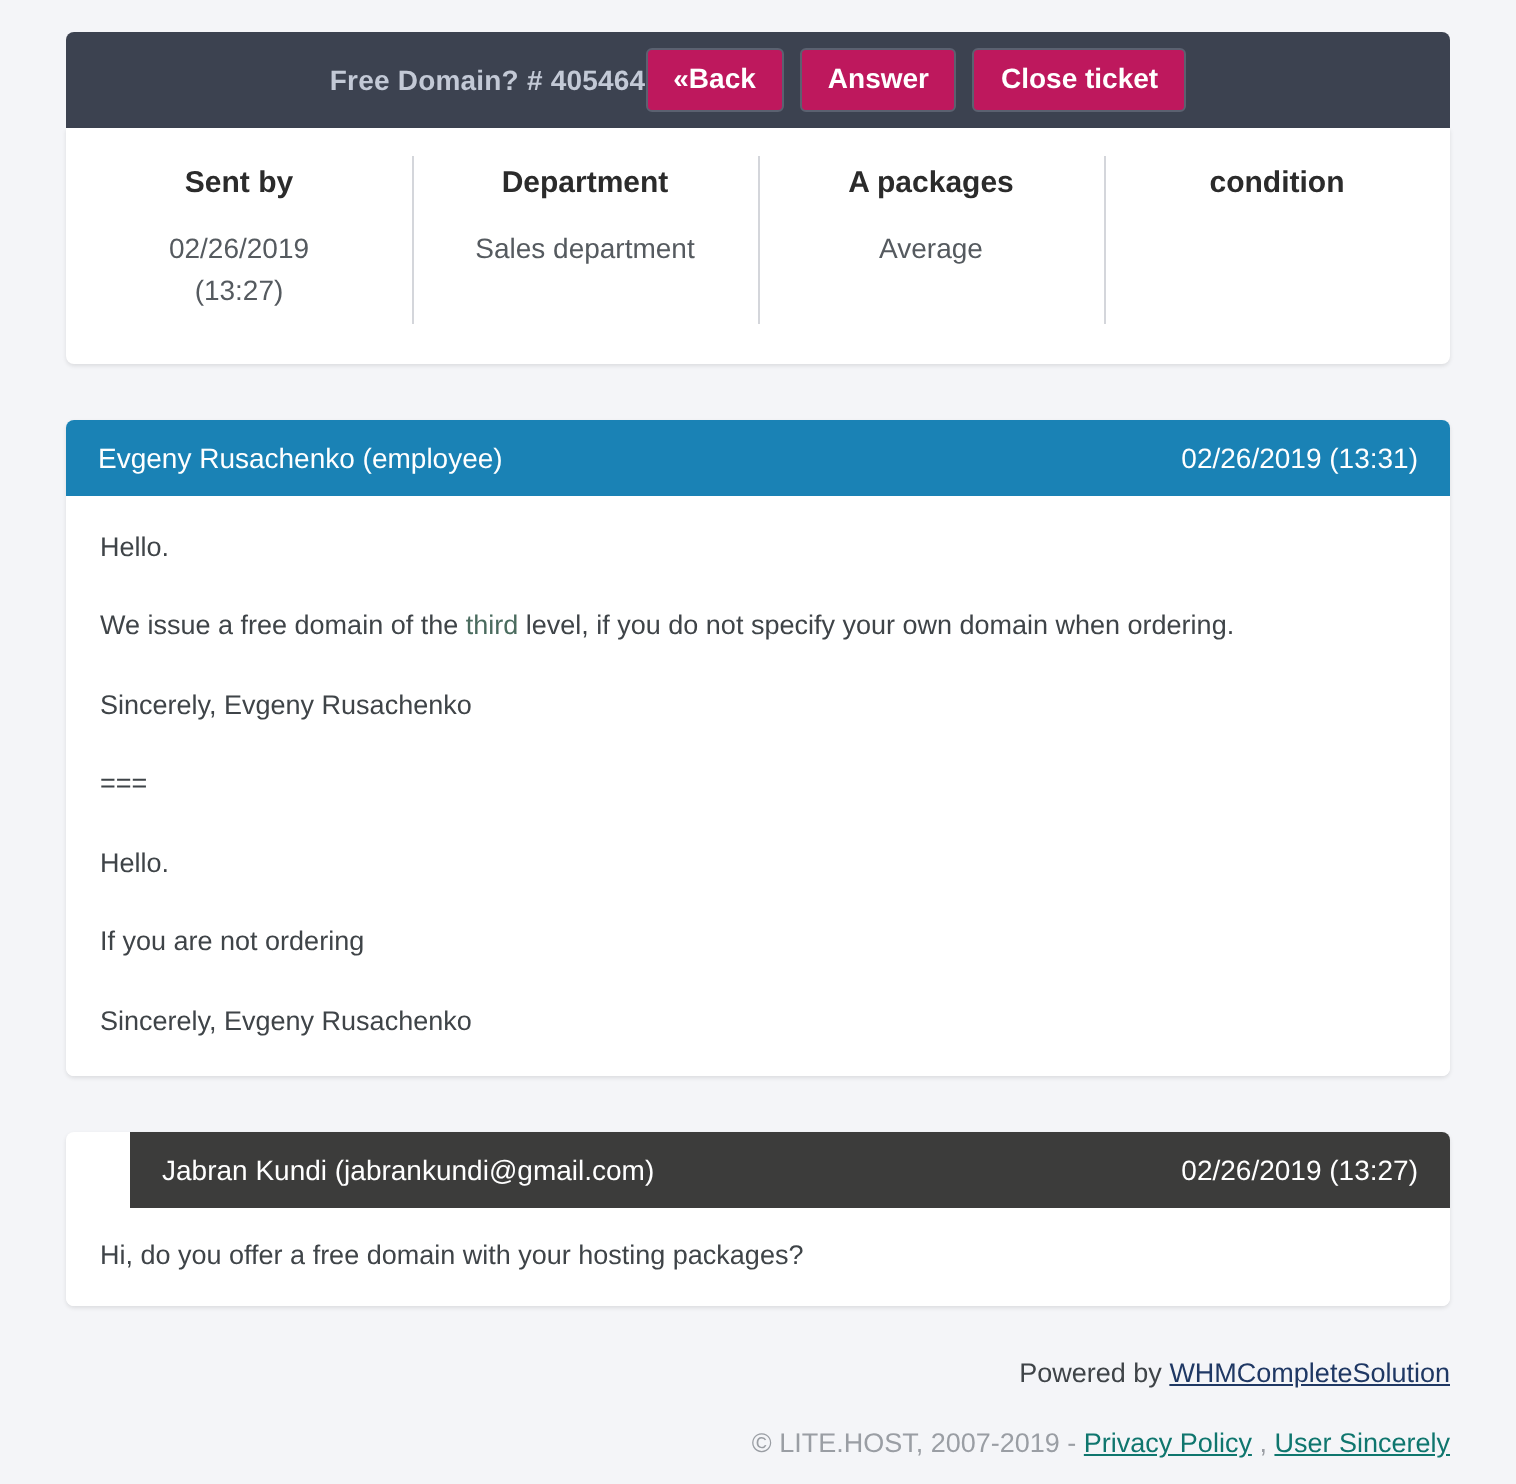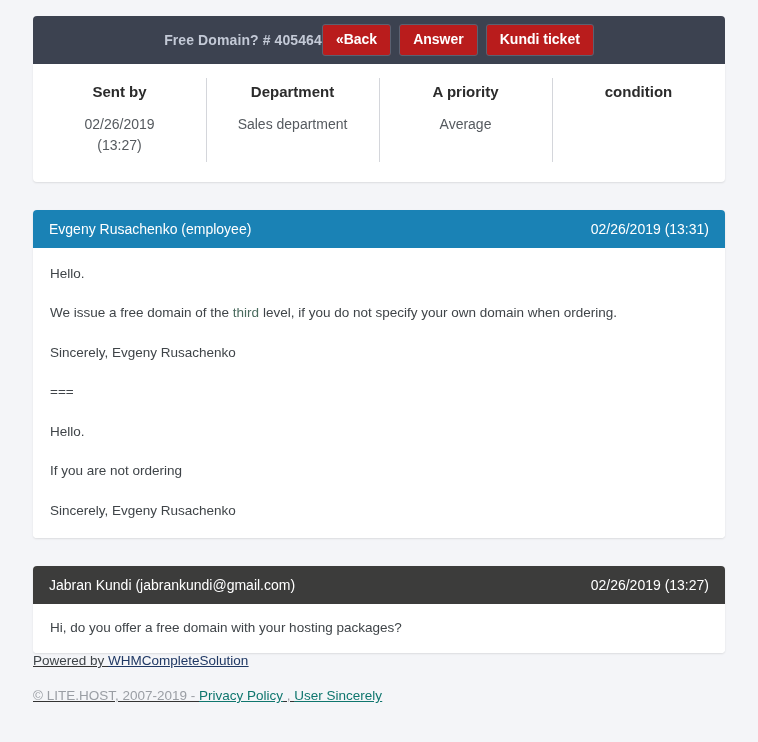--- a/index.html
+++ b/index.html
@@ -48,21 +48,21 @@
     font-size: 14px;
     font-weight: bold;
     letter-spacing: 0.1px;
     white-space: nowrap;
   }
   .ticket-actions {
     display: flex;
     gap: 8px;
   }
   .btn {
-    background: #b91c1c;
+    background: #be185d;
     border: 1px solid #5b6170;
     border-radius: 3px;
     color: #ffffff;
     font-size: 14px;
     font-weight: bold;
     font-family: "Liberation Sans", sans-serif;
     padding: 7px 13px;
     line-height: 1.1;
     cursor: pointer;
     white-space: nowrap;
@@ -114,21 +114,21 @@
     display: flex;
     align-items: center;
     justify-content: space-between;
     padding: 0 16px;
     box-sizing: border-box;
     color: #ffffff;
     font-size: 14px;
     font-weight: normal;
   }
   .msg-head.staff   { background: #1a82b5; }
-  .msg-head.client  { background: #3c3c3b; }
+  .msg-head.client  { background: #3c3c3b; margin-left: 32px; }
 
   .msg-body {
     background: #ffffff;
     padding: 16px 17px 18px 17px;
     font-size: 13.5px;
     color: #3f4448;
     line-height: 1.45;
   }
   .msg-body p {
     margin: 0 0 20px 0;
@@ -138,22 +138,22 @@
   }
   .msg-body.compact {
     padding: 14px 17px 15px 17px;
   }
   .msg-body.compact p { margin-bottom: 0; }
 
   .hl-third { color: #4a6b5e; }
 
   
   .footer {
-    text-align: left;
-    text-decoration: underline;
+    text-align: right;
+    margin-top: 26px;
   }
   .powered {
     font-size: 13.5px;
     color: #3f4448;
   }
   .powered a {
     color: #1f3864;
     text-decoration: underline;
   }
   .copyright {
@@ -170,35 +170,35 @@
 <body>
 
 <div class="page">
 
   <div>
     <div class="ticket-head">
       <div class="ticket-title">Free Domain? # 405464</div>
       <div class="ticket-actions">
         <button class="btn">«Back</button>
         <button class="btn">Answer</button>
-        <button class="btn">Kundi ticket</button>
+        <button class="btn">Close ticket</button>
       </div>
     </div>
 
     <div class="ticket-info">
       <div class="info-col">
         <div class="info-label">Sent by</div>
         <div class="info-value">02/26/2019<br>(13:27)</div>
       </div>
       <div class="info-col">
         <div class="info-label">Department</div>
         <div class="info-value">Sales department</div>
       </div>
       <div class="info-col">
-        <div class="info-label">A priority</div>
+        <div class="info-label">A packages</div>
         <div class="info-value">Average</div>
       </div>
       <div class="info-col">
         <div class="info-label">condition</div>
       </div>
     </div>
   </div>
 
   <div class="msg card">
     <div class="msg-head staff">

